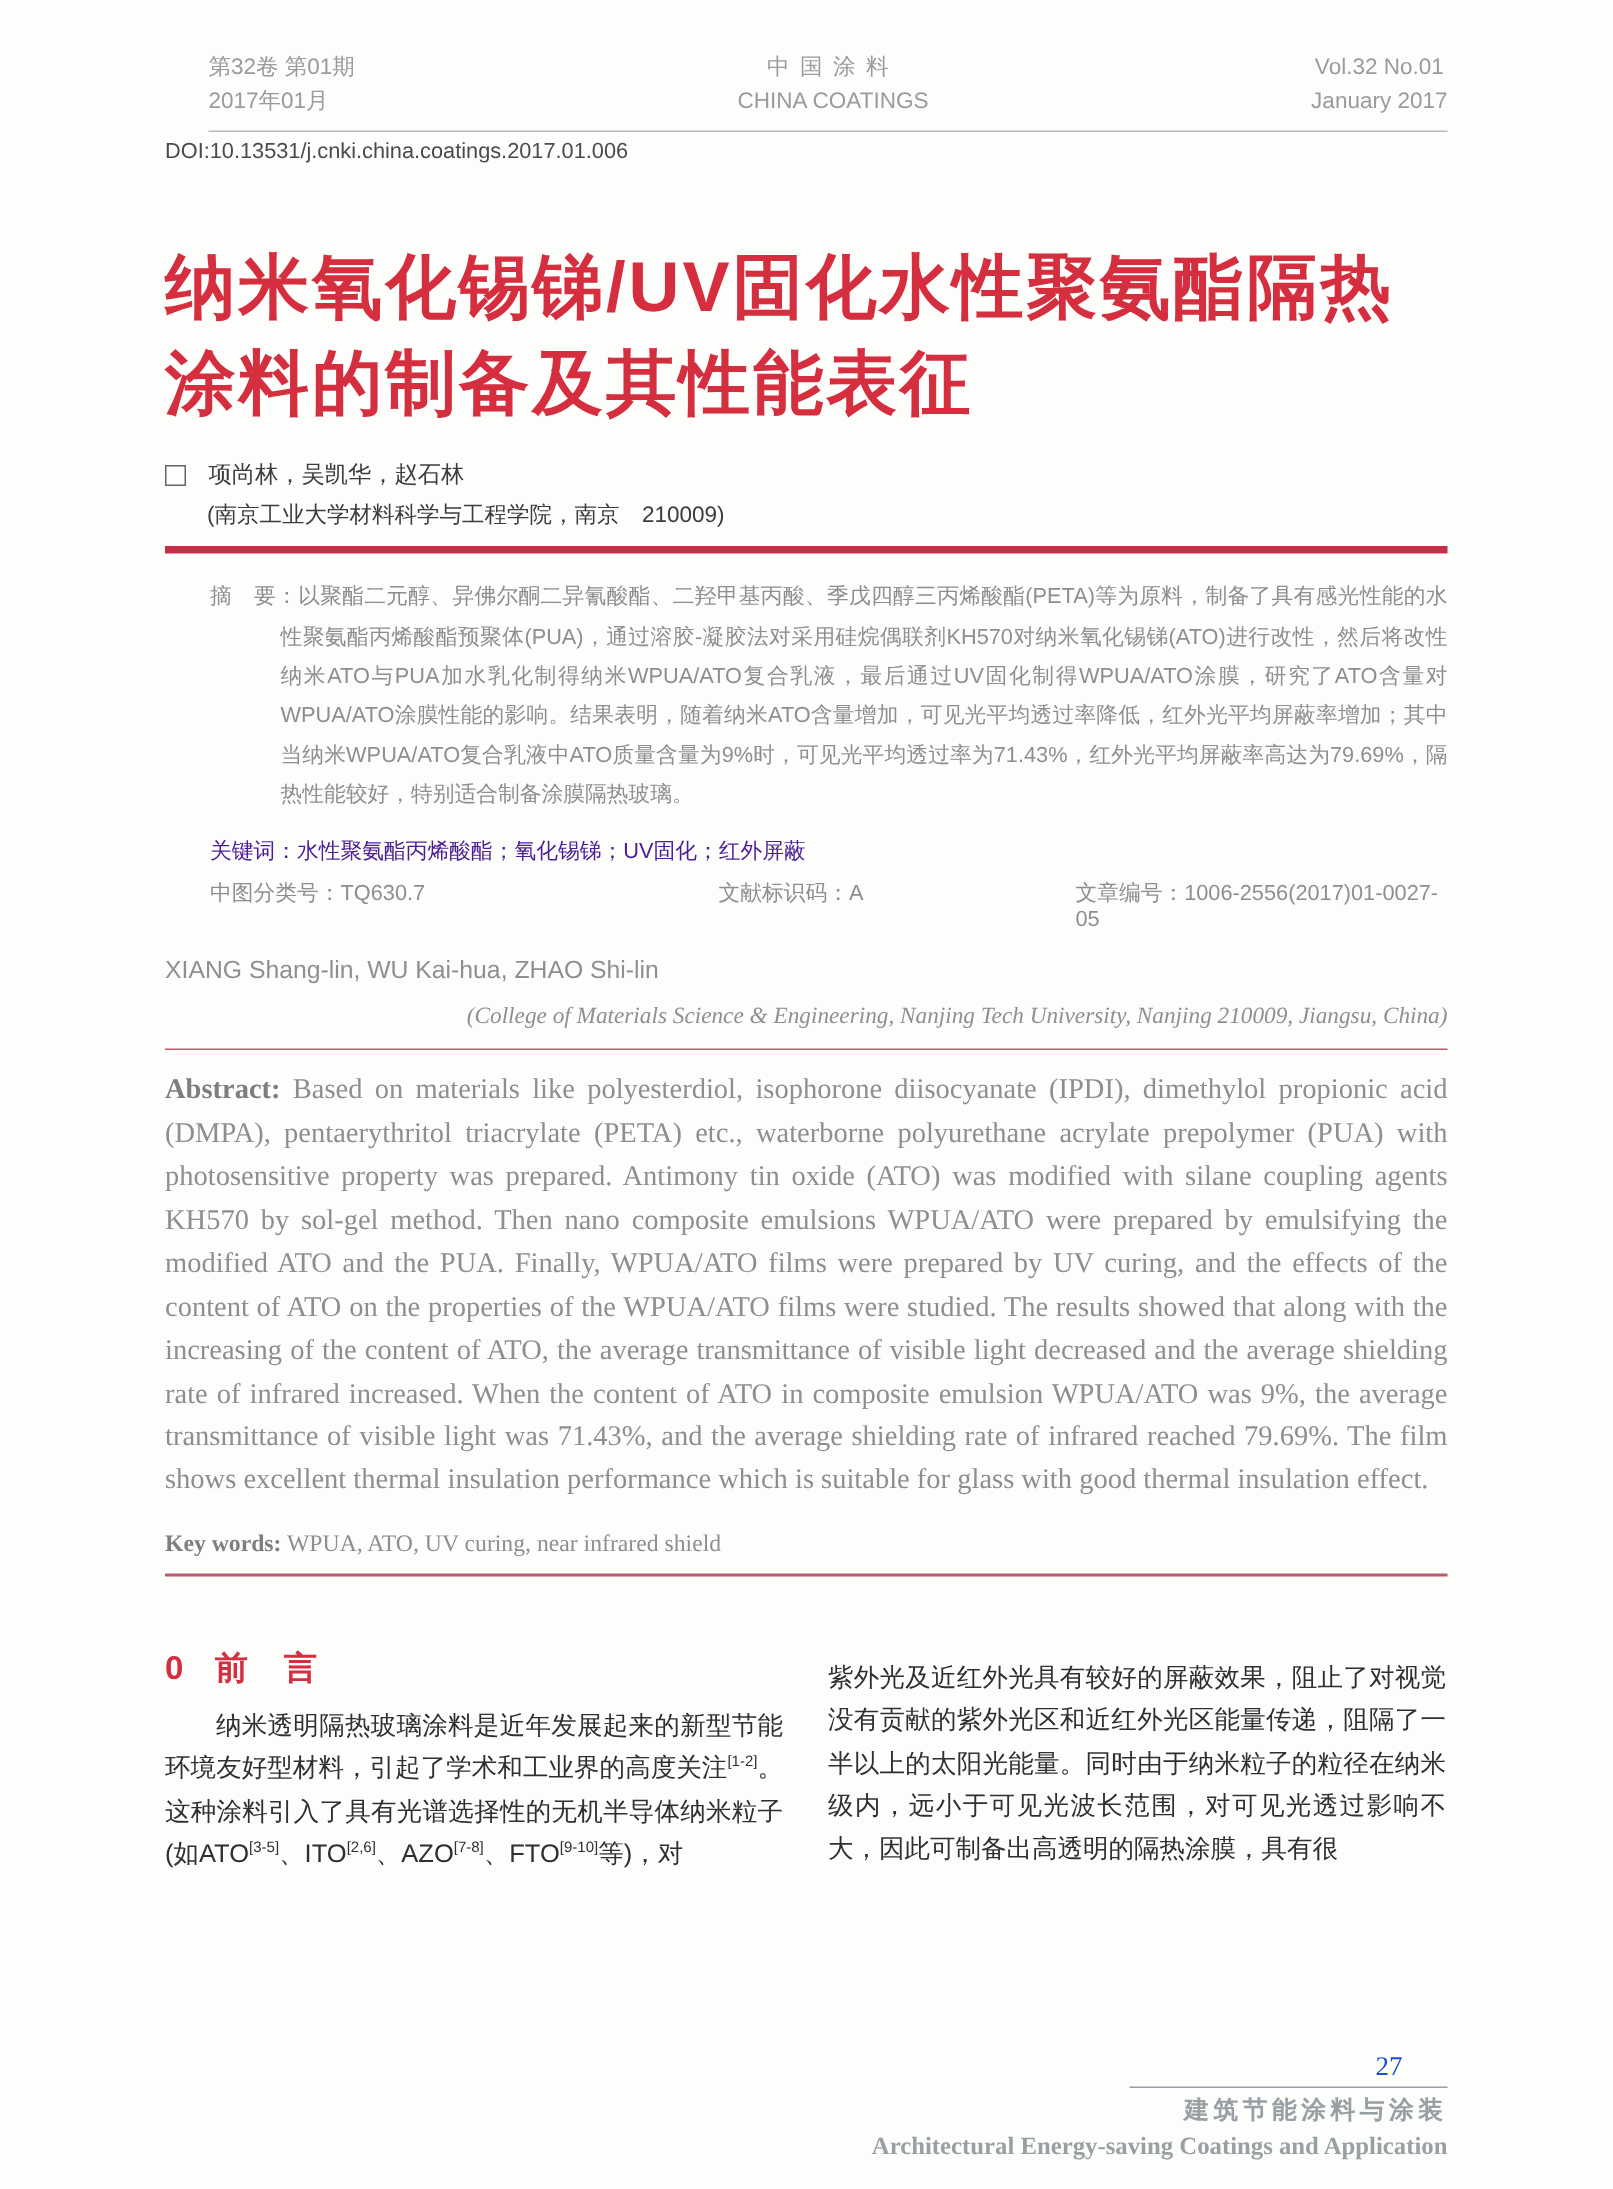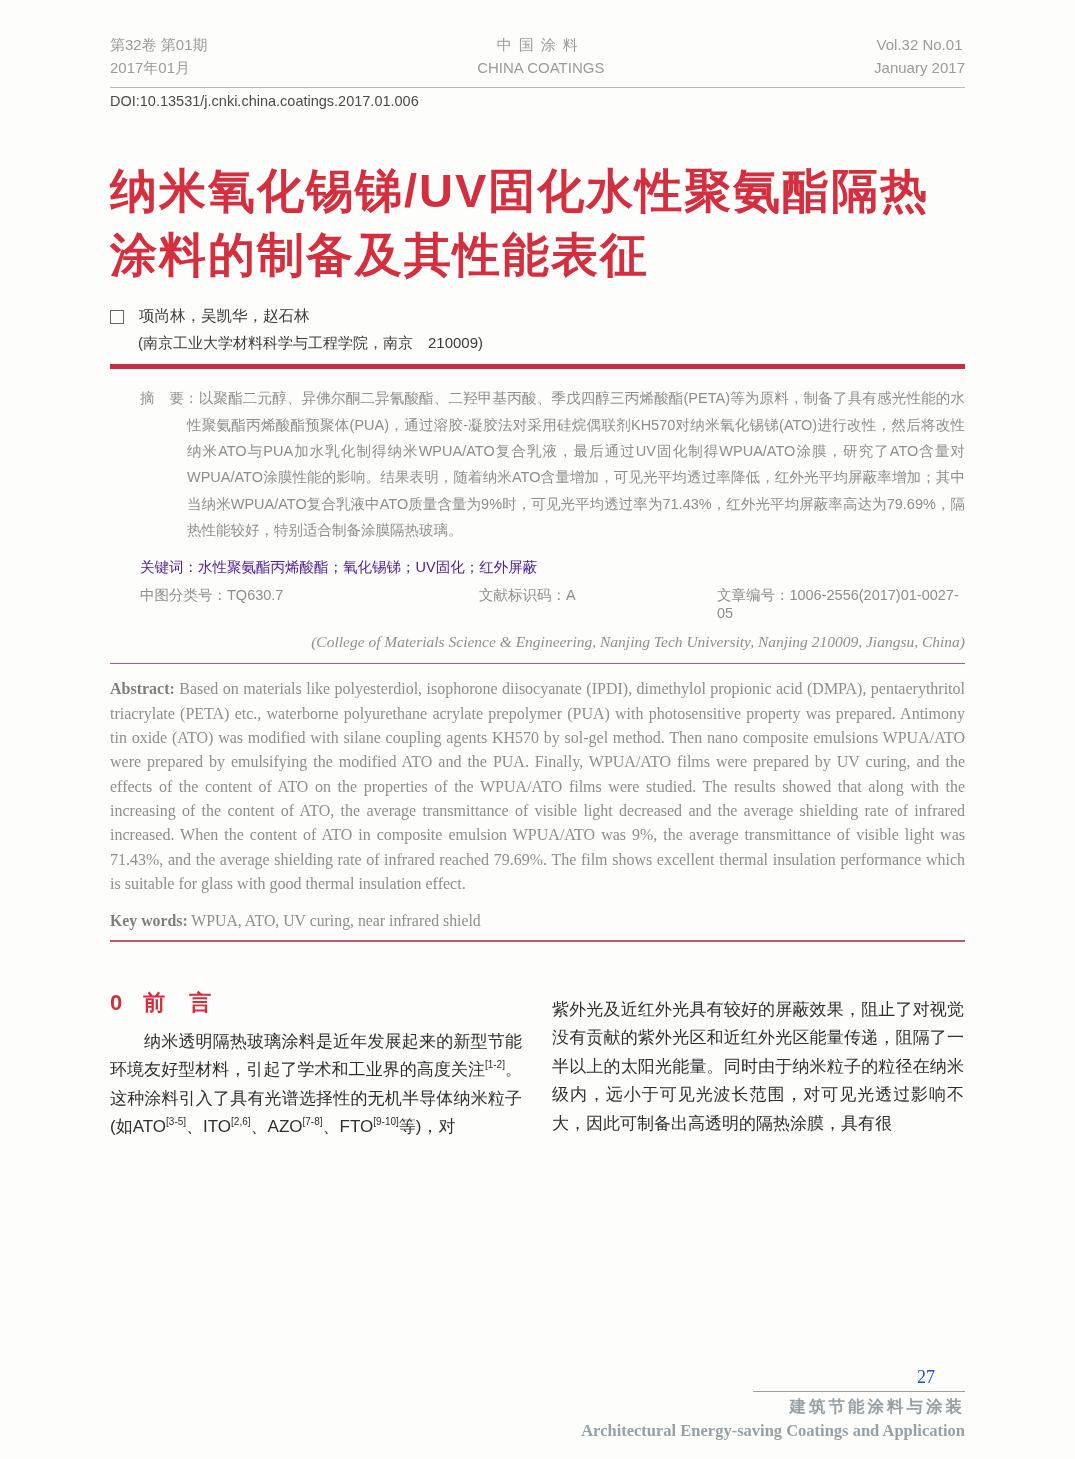--- a/index.html
+++ b/index.html
@@ -11,21 +11,21 @@
     position:relative;
     overflow:hidden;
   }
   .content{margin:0 110px;width:855px;}
 
   
   .journal-header{
     padding-top:33px;
     display:flex;justify-content:space-between;align-items:flex-start;
     color:#9b9b9b;font-size:15px;line-height:1.55;
-    border-bottom:1.5px solid #b9b9b9;padding-bottom:7px;
+    border-bottom:1.5px solid #b9b9b9;padding-bottom:7px;margin-left:29px;
   }
   .jh-center{text-align:center;}
   .jh-right{text-align:center;}
   .jh-cn{letter-spacing:7px;}
   .doi-line{color:#4a4a4a;font-size:14.5px;margin-top:5px;}
 
   
   .title-cn{
     margin-top:50px;
     color:#d52f3f;font-weight:bold;font-size:47px;line-height:1.38;
@@ -56,21 +56,21 @@
     margin-top:56px;
     color:#d52f3f;font-weight:bold;font-size:33px;line-height:1.52;
     font-family:"Liberation Sans","DejaVu Sans",sans-serif;
   }
   .authors-en{margin-top:17px;color:#8f8f8f;font-size:16.5px;}
   .affil-en{margin-top:12px;color:#8f8f8f;font-size:15.5px;font-style:italic;font-family:"Liberation Serif","DejaVu Serif",serif;text-align:right;}
   .rule-thin{margin-top:12px;height:1.5px;background:#c05a6b;}
 
   
   .abs-en{
-    margin-top:13px;color:#8e8e8e;font-size:16px;line-height:1.52;text-align:justify;
+    margin-top:13px;color:#8e8e8e;font-size:19px;line-height:1.52;text-align:justify;
     font-family:"Liberation Serif","DejaVu Serif",serif;
   }
   .abs-en b,.kw-en b{color:#7e7e7e;}
   .kw-en{margin-top:2px;color:#8e8e8e;font-size:15.8px;font-family:"Liberation Serif","DejaVu Serif",serif;}
   .rule-thin2{margin-top:10px;height:1.5px;background:#c05a6b;}
 
   
   .body-cols{margin-top:46px;display:flex;gap:30px;}
   .col{width:412px;}
   .sec-head{color:#d52f3f;font-weight:bold;font-size:22px;letter-spacing:1px;}
@@ -127,20 +127,21 @@
 
   <div class="kw-cn"><span>关键词：</span><span>水性聚氨酯丙烯酸酯；氧化锡锑；UV固化；红外屏蔽</span></div>
 
   <div class="meta-row">
     <span class="meta-clc">中图分类号：TQ630.7</span>
     <span class="meta-doc">文献标识码：A</span>
     <span>文章编号：1006-2556(2017)01-0027-05</span>
   </div>
 
 
+  <div class="authors-en">XIANG Shang-lin, WU Kai-hua, ZHAO Shi-lin</div>
   <div class="affil-en">(College of Materials Science &amp; Engineering, Nanjing Tech University, Nanjing 210009, Jiangsu, China)</div>
 
   <div class="rule-thin"></div>
 
   <p class="abs-en"><b>Abstract:</b><span> Based on materials like polyesterdiol, isophorone diisocyanate (IPDI), dimethylol propionic acid (DMPA), pentaerythritol triacrylate (PETA) etc., waterborne polyurethane acrylate prepolymer (PUA) with photosensitive property was prepared. Antimony tin oxide (ATO) was modified with silane coupling agents KH570 by sol-gel method. Then nano composite emulsions WPUA/ATO were prepared by emulsifying the modified ATO and the PUA. Finally, WPUA/ATO films were prepared by UV curing, and the effects of the content of ATO on the properties of the WPUA/ATO films were studied. The results showed that along with the increasing of the content of ATO, the average transmittance of visible light decreased and the average shielding rate of infrared increased. When the content of ATO in composite emulsion WPUA/ATO was 9%, the average transmittance of visible light was 71.43%, and the average shielding rate of infrared reached 79.69%. The film shows excellent thermal insulation performance which is suitable for glass with good thermal insulation effect.</span></p>
   <div class="kw-en"><b>Key words:</b><span> WPUA, ATO, UV curing, near infrared shield</span></div>
 
   <div class="rule-thin2"></div>
 
   <div class="body-cols">

